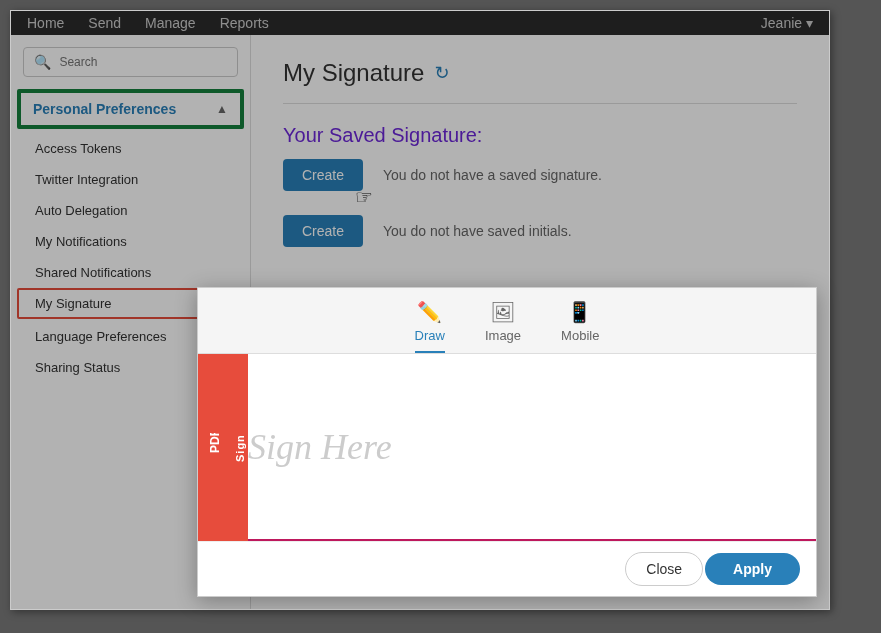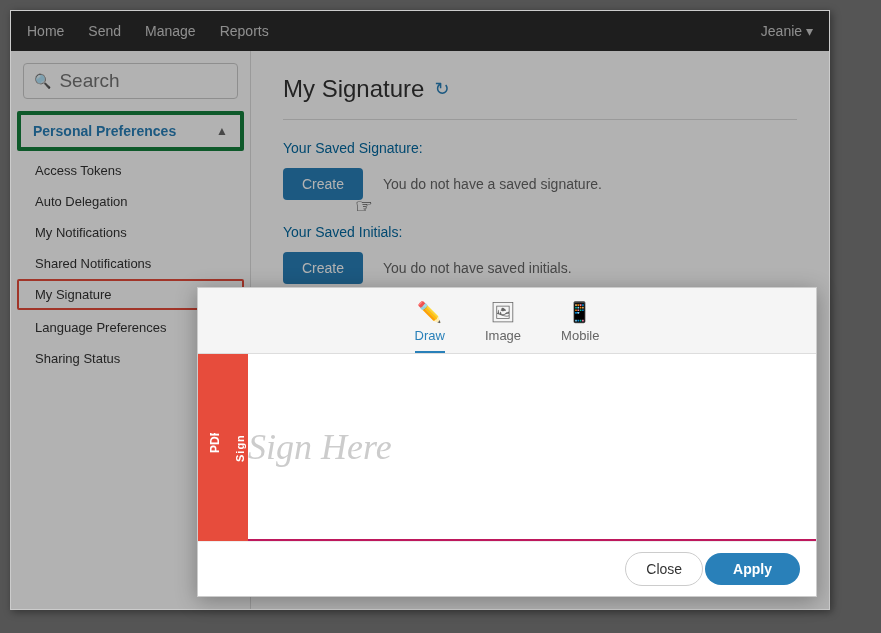--- a/index.html
+++ b/index.html
@@ -19,21 +19,21 @@
       box-shadow: 2px 2px 8px rgba(0,0,0,0.4);
     }
 
     
     .top-nav {
       background: #2c2c2c;
       color: #fff;
       display: flex;
       align-items: center;
       padding: 0 16px;
-      height: 40px;
+      height: 24px;
       flex-shrink: 0;
     }
     .top-nav-items {
       display: flex;
       gap: 24px;
       flex: 1;
     }
     .nav-item {
       color: #ccc;
       cursor: pointer;
@@ -74,21 +74,21 @@
       padding: 6px 10px;
       gap: 8px;
     }
     .search-box .search-icon-el {
       color: #888;
       font-size: 14px;
     }
     .search-input-field {
       border: none;
       outline: none;
-      font-size: 19px;
+      font-size: 12px;
       color: #4d7c0f;
       width: 100%;
     }
 
     .sidebar-section {
       border: 4px solid #15803d;
       margin: 0 6px 4px;
       border-radius: 2px;
     }
     .sidebar-section-header {
@@ -143,22 +143,22 @@
     .refresh-icon {
       color: #2980b9;
       font-size: 18px;
       cursor: pointer;
     }
 
     .signature-section {
       margin-bottom: 24px;
     }
     .section-label {
-      font-size: 14px;
-      color: #0369a1;
+      font-size: 20px;
+      color: #6d28d9;
       margin-bottom: 12px;
     }
     .signature-row {
       display: flex;
       align-items: center;
       gap: 20px;
     }
     .create-btn {
       background: #2980b9;
       color: #fff;
@@ -343,20 +343,21 @@
       </div>
 
       <div class="sidebar-section">
         <div class="sidebar-section-header">
           <span>Personal Preferences</span>
           <span class="chevron">▲</span>
         </div>
       </div>
 
       <div class="sidebar-item">Access Tokens</div>
+      <div class="sidebar-item">Twitter Integration</div>
       <div class="sidebar-item">Auto Delegation</div>
       <div class="sidebar-item">My Notifications</div>
       <div class="sidebar-item">Shared Notifications</div>
       <div class="sidebar-item active">My Signature</div>
       <div class="sidebar-item">Language Preferences</div>
       <div class="sidebar-item">Sharing Status</div>
     </aside>
 
     <main class="main-content">
       <div class="page-title-row">
@@ -369,21 +370,20 @@
         <div class="signature-row">
           <div class="create-btn-wrapper">
             <button class="create-btn">Create</button>
             <span class="cursor-hand">☞</span>
           </div>
           <span class="no-signature-text">You do not have a saved signature.</span>
         </div>
       </div>
 
       <div class="signature-section">
-        <div class="section-label">Your Saved Initials:</div>
         <div class="signature-row">
           <button class="create-btn">Create</button>
           <span class="no-signature-text">You do not have saved initials.</span>
         </div>
       </div>
     </main>
 
   </div>
 
   <div class="modal-overlay">

